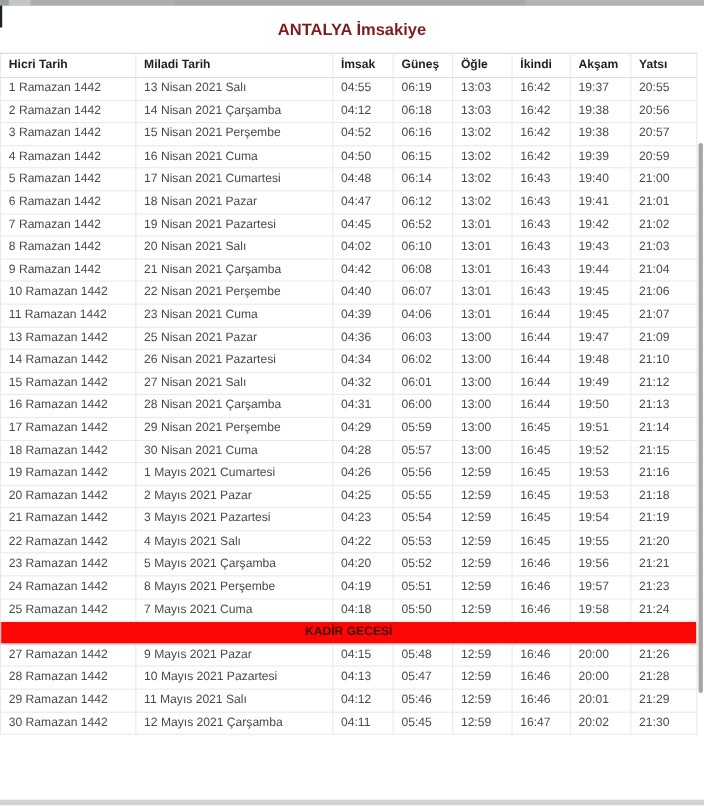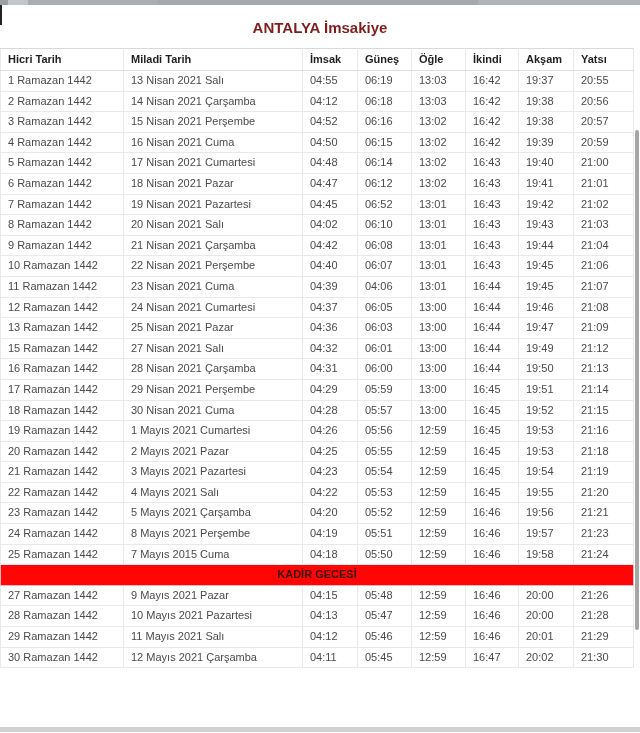--- a/index.html
+++ b/index.html
@@ -216,40 +216,40 @@
           <td>11 Ramazan 1442</td>
           <td>23 Nisan 2021 Cuma</td>
           <td>04:39</td>
           <td>04:06</td>
           <td>13:01</td>
           <td>16:44</td>
           <td>19:45</td>
           <td>21:07</td>
         </tr>
         <tr>
-          <td>12 Ramazan 1442</td>
-          <td>24 Nisan 2021 Cumartesi</td>
-          <td>04:37</td>
-          <td>06:05</td>
-          <td>13:00</td>
-          <td>16:44</td>
-          <td>19:46</td>
-          <td>21:08</td>
-        </tr>
-        <tr>
           <td>13 Ramazan 1442</td>
           <td>25 Nisan 2021 Pazar</td>
           <td>04:36</td>
           <td>06:03</td>
           <td>13:00</td>
           <td>16:44</td>
           <td>19:47</td>
           <td>21:09</td>
         </tr>
         <tr>
+          <td>14 Ramazan 1442</td>
+          <td>26 Nisan 2021 Pazartesi</td>
+          <td>04:34</td>
+          <td>06:02</td>
+          <td>13:00</td>
+          <td>16:44</td>
+          <td>19:48</td>
+          <td>21:10</td>
+        </tr>
+        <tr>
           <td>15 Ramazan 1442</td>
           <td>27 Nisan 2021 Salı</td>
           <td>04:32</td>
           <td>06:01</td>
           <td>13:00</td>
           <td>16:44</td>
           <td>19:49</td>
           <td>21:12</td>
         </tr>
         <tr>
@@ -337,21 +337,21 @@
           <td>8 Mayıs 2021 Perşembe</td>
           <td>04:19</td>
           <td>05:51</td>
           <td>12:59</td>
           <td>16:46</td>
           <td>19:57</td>
           <td>21:23</td>
         </tr>
         <tr>
           <td>25 Ramazan 1442</td>
-          <td>7 Mayıs 2015 Cuma</td>
+          <td>7 Mayıs 2021 Cuma</td>
           <td>04:18</td>
           <td>05:50</td>
           <td>12:59</td>
           <td>16:46</td>
           <td>19:58</td>
           <td>21:24</td>
         </tr>
         <tr class="special">
           <td colspan="8" style="background: rgb(254, 6, 6); color: rgb(61, 12, 2); margin-left: 36px;">KADİR GECESİ</td>
         </tr>

